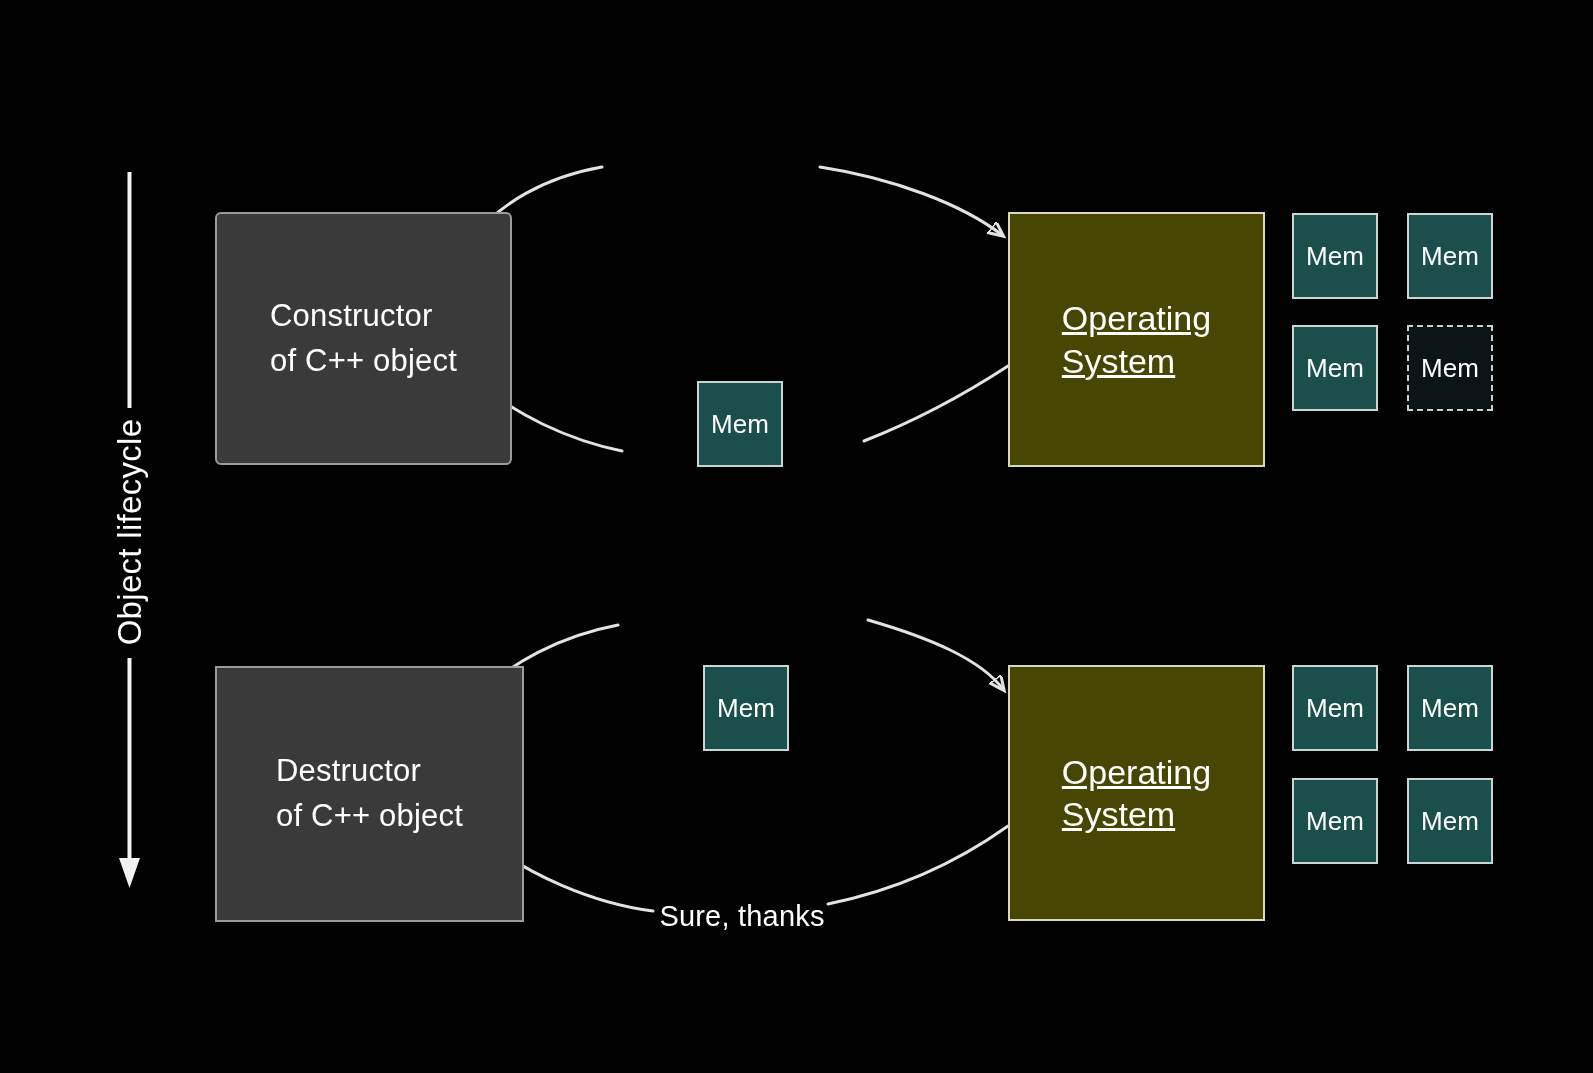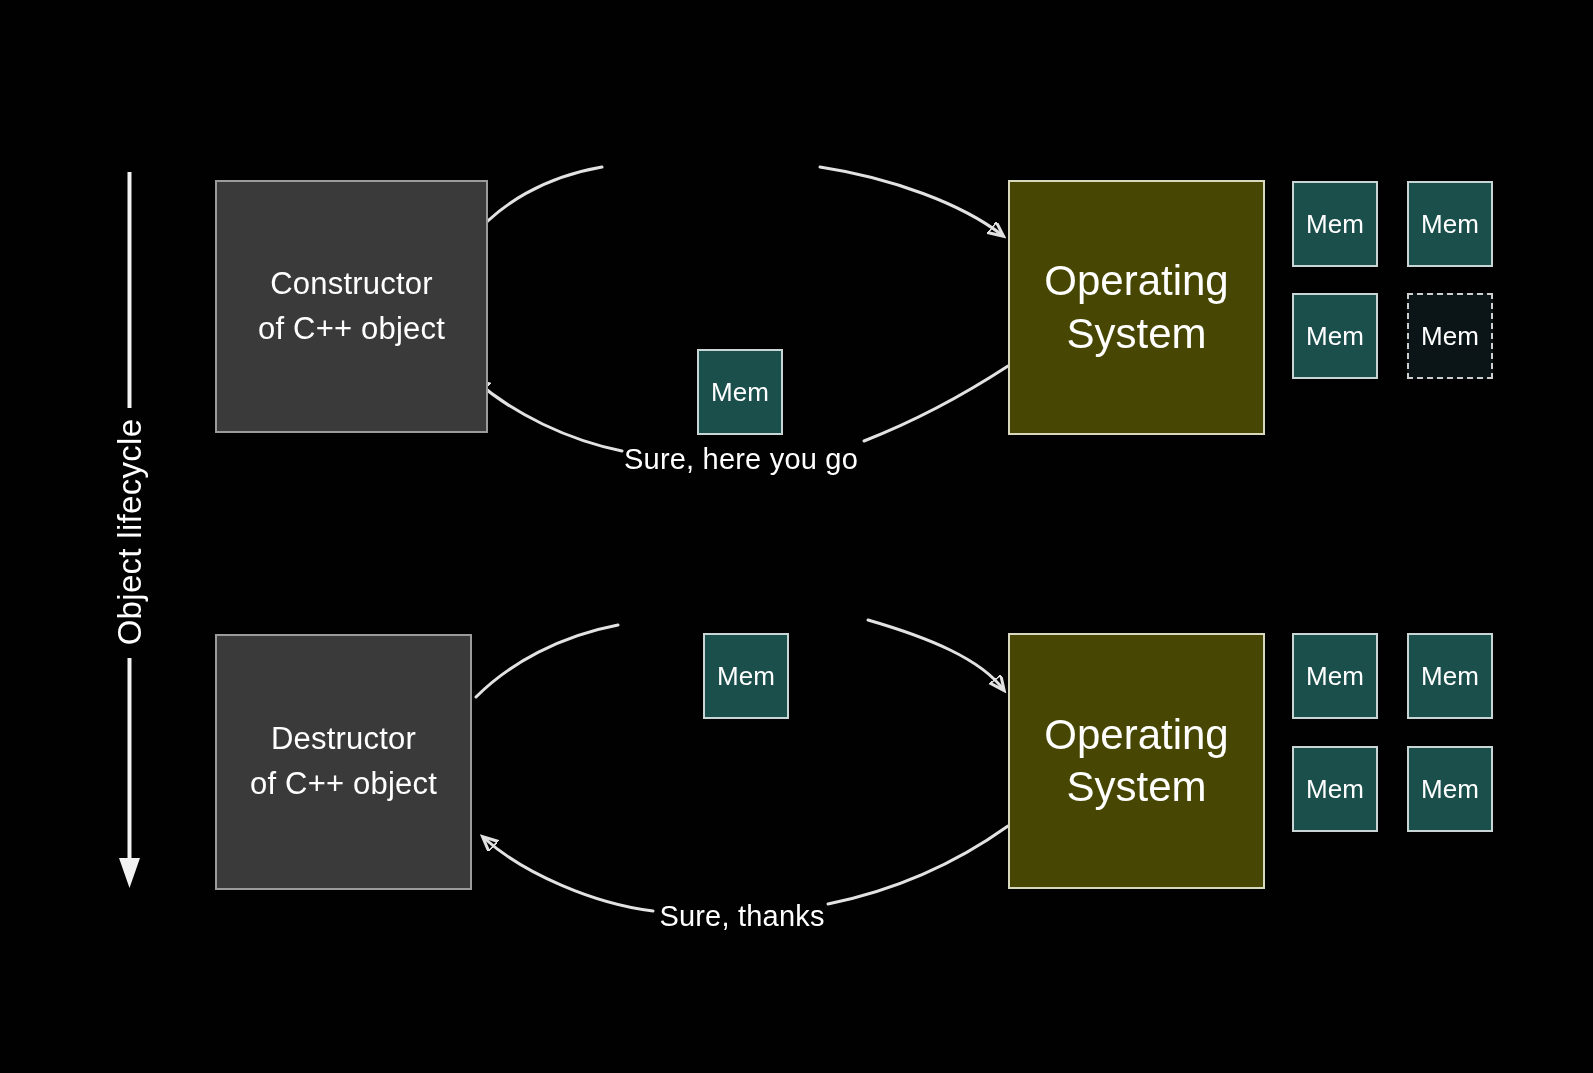--- a/index.html
+++ b/index.html
@@ -5,29 +5,29 @@
   html,body{margin:0;padding:0;background:#010101;}
   .canvas{
     position:relative;width:1593px;height:1073px;background:#010101;
     overflow:hidden;font-family:"Liberation Sans","DejaVu Sans",sans-serif;color:#fff;
   }
   .arrows{position:absolute;left:0;top:0;width:1593px;height:1073px;}
   .arrows path{fill:none;stroke:#e2e2e2;stroke-width:3;stroke-linecap:round;}
   .lifecycle-line{stroke:#f2f2f2;stroke-width:4;}
   .box{
     position:absolute;display:flex;align-items:center;justify-content:center;
-    text-align:center;box-sizing:border-box;white-space:pre-line;
+    text-align:left;box-sizing:border-box;white-space:pre-line;margin-top:32px;
   }
   .actor-box{
     background:#3a3a3a;border:2px solid #9b9b9b;
     font-size:31px;line-height:1.45;letter-spacing:.2px;
   }
   .os-box{
     background:#474703;border:2px solid #d8d8be;
-    font-size:42px;line-height:1.25;font-weight:400;
+    font-size:34px;line-height:1.25;font-weight:400;text-decoration:underline;
   }
   .mem-box{
     background:#1b4f4c;border:2px solid #c8d5d4;
     width:86px;height:86px;font-size:26px;
   }
   .mem-box.lent-out{
     background:#0b1517;border:2px dashed #cfcfcf;
   }
   .speech{
     position:absolute;transform:translate(-50%,-50%);
@@ -65,51 +65,50 @@
 
     <path d="M 476 697 C 510 663, 560 636, 618 625"></path>
     <path marker-end="url(#ah)" d="M 868 620 C 930 638, 980 659, 1003 689"></path>
 
     <path d="M 1008 826 C 952 866, 892 891, 828 904"></path>
     <path marker-end="url(#ah)" d="M 653 911 C 595 904, 524 874, 484 838"></path>
   </svg>
 
   <div class="rot-label">Object lifecycle</div>
 
-  <div class="box actor-box" style="left:215px;top:180px;width:273px;height:253px;">
+  <div class="box actor-box" style="left:215px;top:180px;width:297px;height:253px;border-radius:6px;">
     <span>Constructor
 of C++ object</span>
   </div>
 
 
   <div class="box mem-box" style="left:697px;top:349px;">
     <span>Mem</span>
   </div>
 
-  <div class="speech" style="left:741px;top:459px;">Sure, here you go</div>
 
   <div class="box os-box" style="left:1008px;top:180px;width:257px;height:255px;">
     <span>Operating
 System</span>
   </div>
 
   <div class="box mem-box" style="left:1292px;top:181px;">
     <span>Mem</span>
   </div>
   <div class="box mem-box" style="left:1407px;top:181px;">
     <span>Mem</span>
   </div>
   <div class="box mem-box" style="left:1292px;top:293px;">
     <span>Mem</span>
   </div>
   <div class="box mem-box lent-out" style="left:1407px;top:293px;">
     <span>Mem</span>
   </div>
 
-  <div class="box actor-box" style="left:215px;top:634px;width:257px;height:256px;">
+  <div class="box actor-box" style="left:215px;top:634px;width:309px;height:256px;">
     <span>Destructor
 of C++ object</span>
   </div>
 
 
   <div class="box mem-box" style="left:703px;top:633px;">
     <span>Mem</span>
   </div>
 
   <div class="speech" style="left:742px;top:916px;">Sure, thanks</div>

